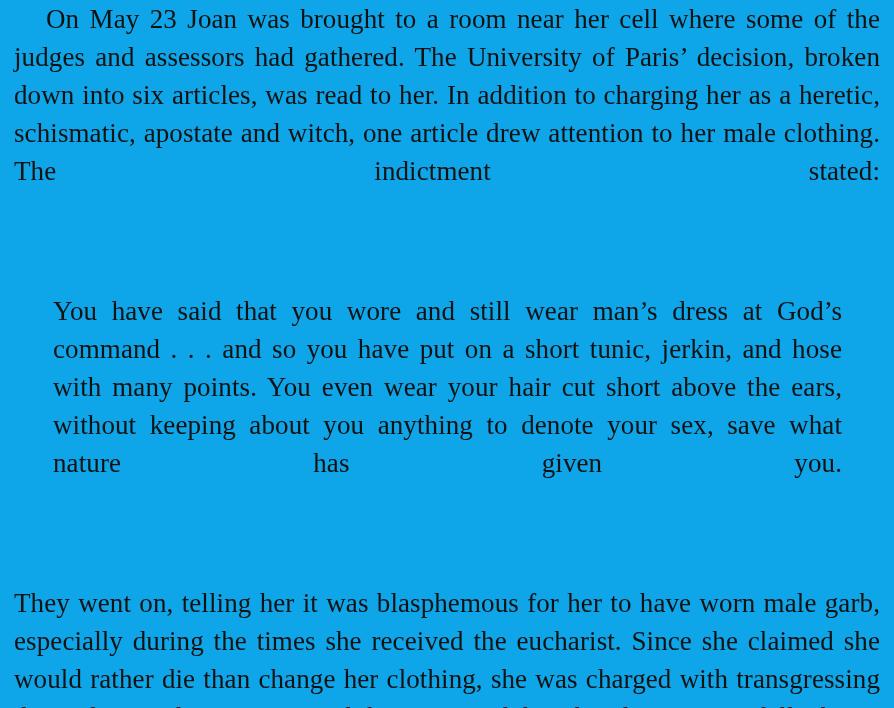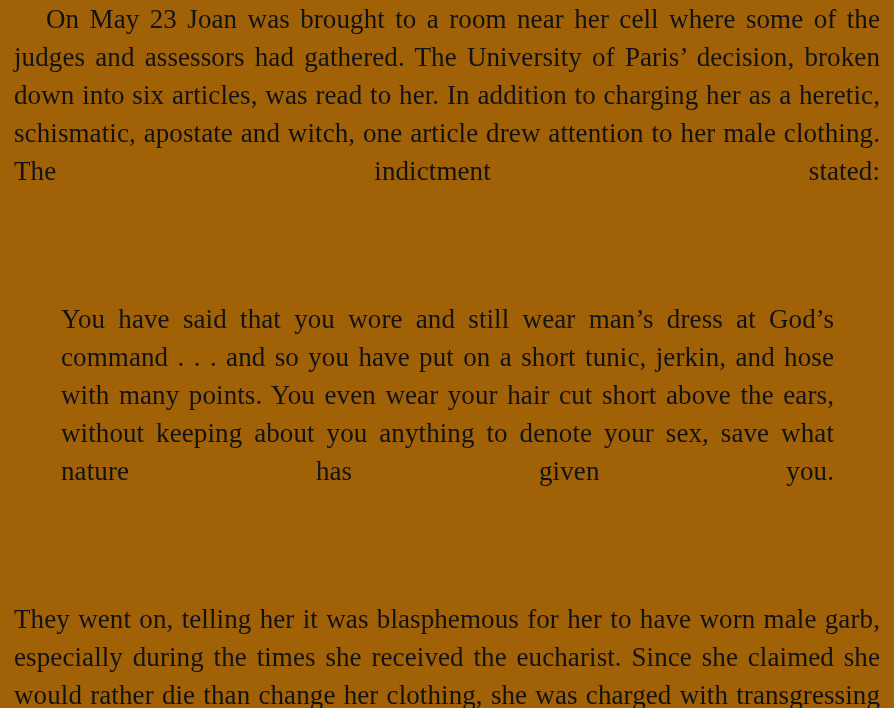--- a/index.html
+++ b/index.html
@@ -13,21 +13,21 @@
     height: 708px;
     overflow: hidden;
     font-family: "Liberation Serif", "DejaVu Serif", serif;
     color: #121212;
     -webkit-font-smoothing: antialiased;
   }
   .page {
     position: relative;
     width: 894px;
     height: 708px;
-    background: #a16207;
+    background: #0ea5e9;
     box-sizing: border-box;
     padding: 0;
   }
   .textblock {
     position: absolute;
     left: 14px;
     top: 0px;
     width: 866px;
   }
   p.para {
@@ -52,21 +52,21 @@
   blockquote.quote {
     margin: 0;
     padding: 0;
     font-size: 27px;
     line-height: 38px;
     text-align: justify;
     text-justify: inter-word;
     letter-spacing: 0.1px;
   }
   blockquote.quote p {
-    margin: 16px;
+    margin: 8px;
     text-align: justify;
   }
   blockquote.quote p::after {
     content: "";
     display: inline-block;
     width: 100%;
   }
   .quote-wrap {
     margin-left: 31px;
     margin-right: 30px;

